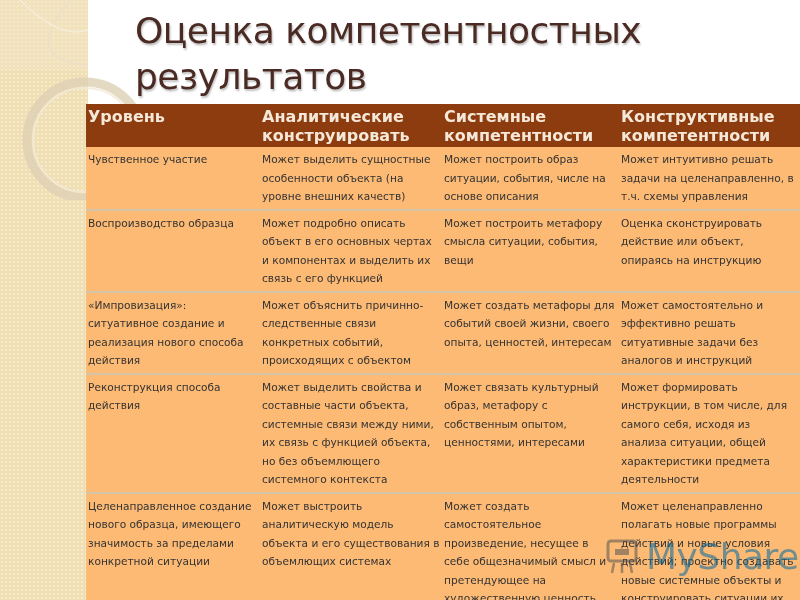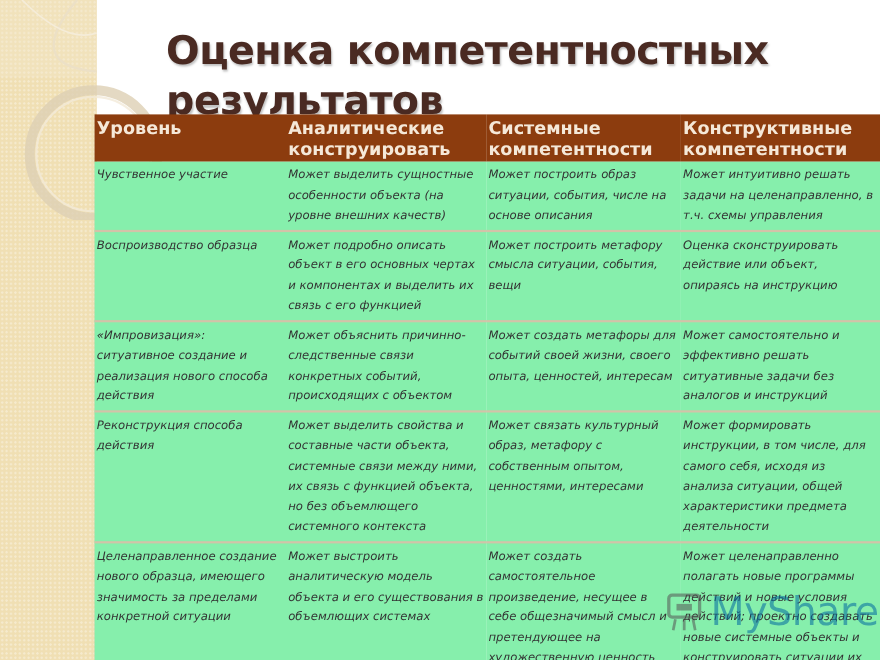--- a/index.html
+++ b/index.html
@@ -7,40 +7,40 @@
   .side-panel { position:absolute; left:0; top:0; width:88px; height:600px;
     background-color:#f0dfb3;
     background-image: radial-gradient(rgba(255,255,255,0.35) 1px, transparent 1.2px);
     background-size:4px 4px; }
   .side-deco { position:absolute; left:0; top:0; width:200px; height:200px; pointer-events:none; overflow:hidden; }
   .slide-title { position:absolute; left:135px; top:8px; width:640px; font-family:"DejaVu Sans", sans-serif; font-size:36px; line-height:46px; color:#4a2a22; letter-spacing:-0.5px;
     text-shadow: 1px 2px 2px rgba(0,0,0,0.25); }
   table.comp { position:absolute; left:86px; top:104px; width:714px; border-collapse:collapse; table-layout:fixed; font-family:"DejaVu Sans", sans-serif; font-size:10.6px; line-height:18.5px; color:#333; }
   table.comp col.c1 { width:174px; } table.comp col.c2 { width:182px; } table.comp col.c3 { width:177px; } table.comp col.c4 { width:181px; }
   table.comp thead th { background:#8c3c0e; color:#f5e8d8; font-weight:bold; text-align:left; vertical-align:top; padding:4px 2px 2px 2px; font-size:16px; line-height:18.5px; }
-  table.comp tbody td { vertical-align:top; padding:3px 2px 3px 2px; border-bottom:2px solid #d3c3a8; background:#86efac;font-style:italic; }
+  table.comp tbody td { vertical-align:top; padding:3px 2px 3px 2px; border-bottom:2px solid #d3c3a8; background:#fdba74; }
   table.comp tbody tr:last-child td { border-bottom:none; }
   .left-rule { position:absolute; left:86px; top:104px; width:2px; height:496px; background:#d9c6a0; }
   .watermark { position:absolute; left:606px; top:536px; display:flex; align-items:center; gap:6px; opacity:0.55; pointer-events:none; }
   .watermark .wm-text { font-family:"DejaVu Sans", sans-serif; font-size:36px; color:#0369a1; letter-spacing:-0.5px; }
 </style>
 </head>
 <body>
 
 <div class="side-panel"></div>
 <svg class="side-deco" viewBox="0 0 200 200" width="200" height="200">
   <path d="M 70 0 Q 20 60 88 65" fill="none" stroke="#e8dcc4" stroke-width="2"></path>
   <path d="M 20 0 Q 60 40 88 30" fill="none" stroke="#f6efe0" stroke-width="1.5"></path>
   <circle cx="85" cy="140" r="58" fill="none" stroke="#ddd0b4" stroke-width="9" opacity="0.8"></circle>
   <circle cx="85" cy="140" r="52" fill="none" stroke="#f2ead8" stroke-width="2" opacity="0.8"></circle>
   <rect x="0" y="0" width="88" height="70" fill="#f3e8cc" opacity="0.35"></rect>
 </svg>
 <div class="left-rule"></div>
 
-<h1 class="slide-title" style="margin:16px;font-weight:bold;">Оценка компетентностных результатов</h1>
+<h1 class="slide-title" style="margin:0;font-weight:normal;">Оценка компетентностных результатов</h1>
 
 <table class="comp">
   <colgroup>
       <col class="c1">
       <col class="c2">
       <col class="c3">
       <col class="c4">
     </colgroup>
   <thead>
     <tr>

